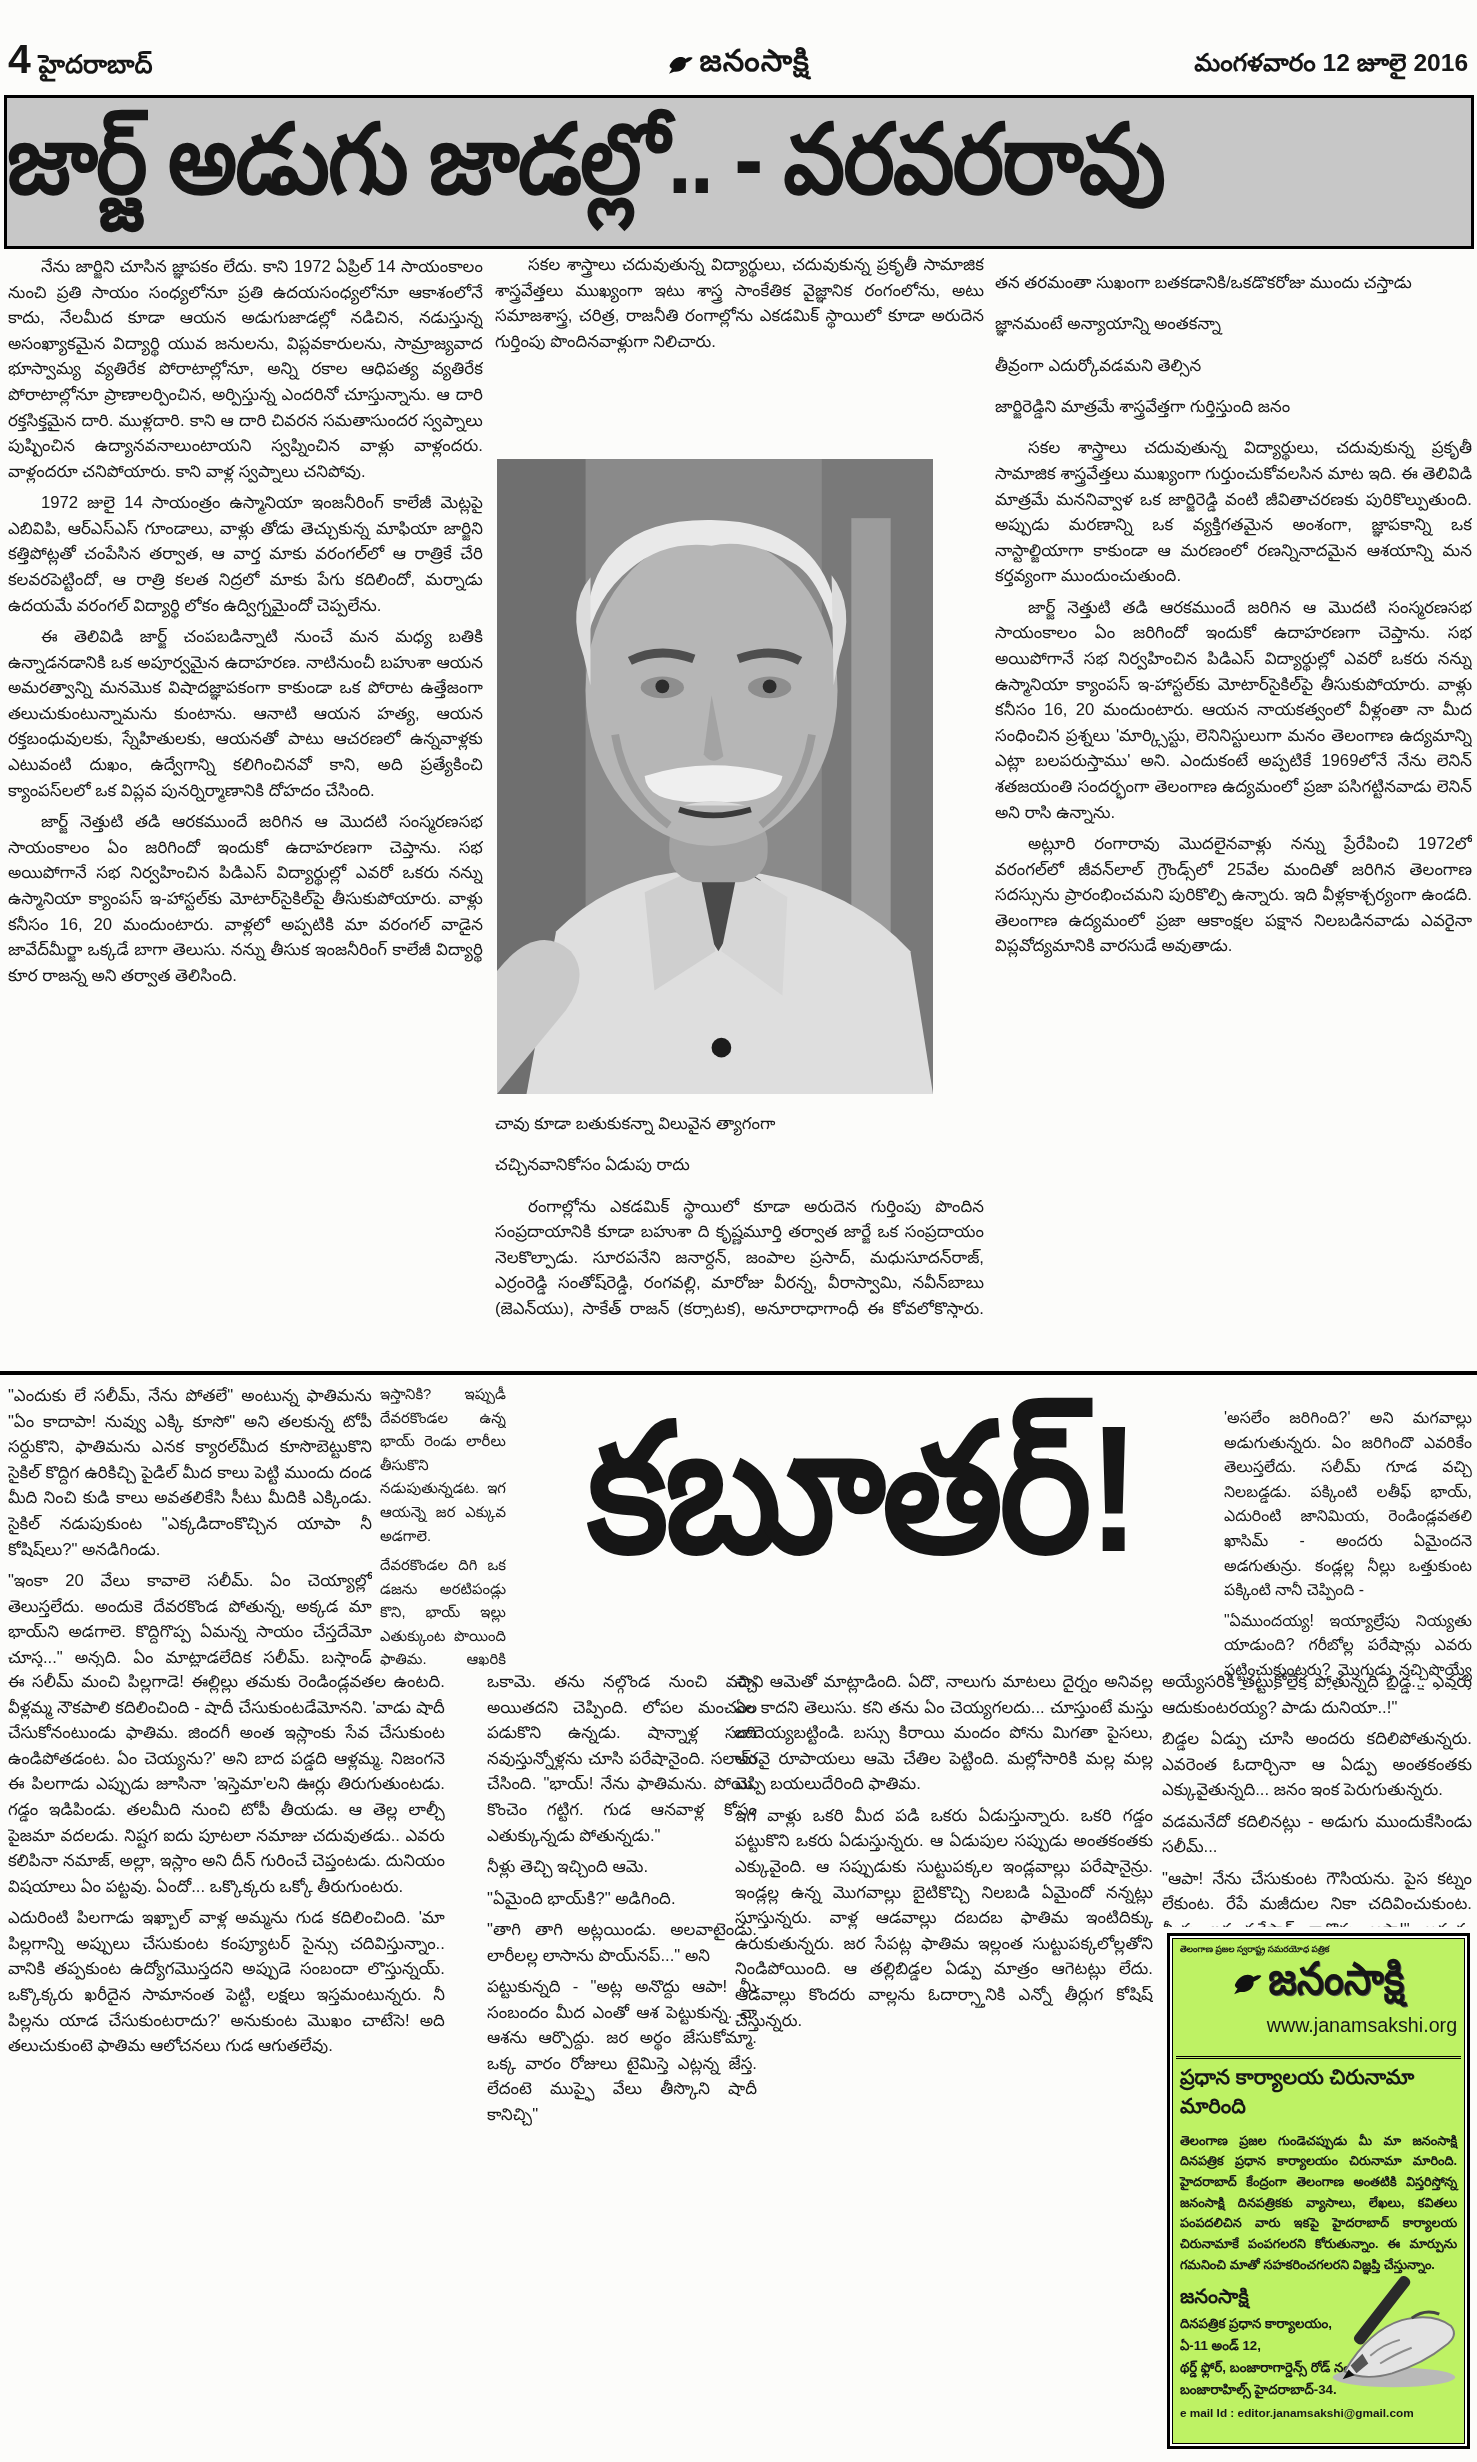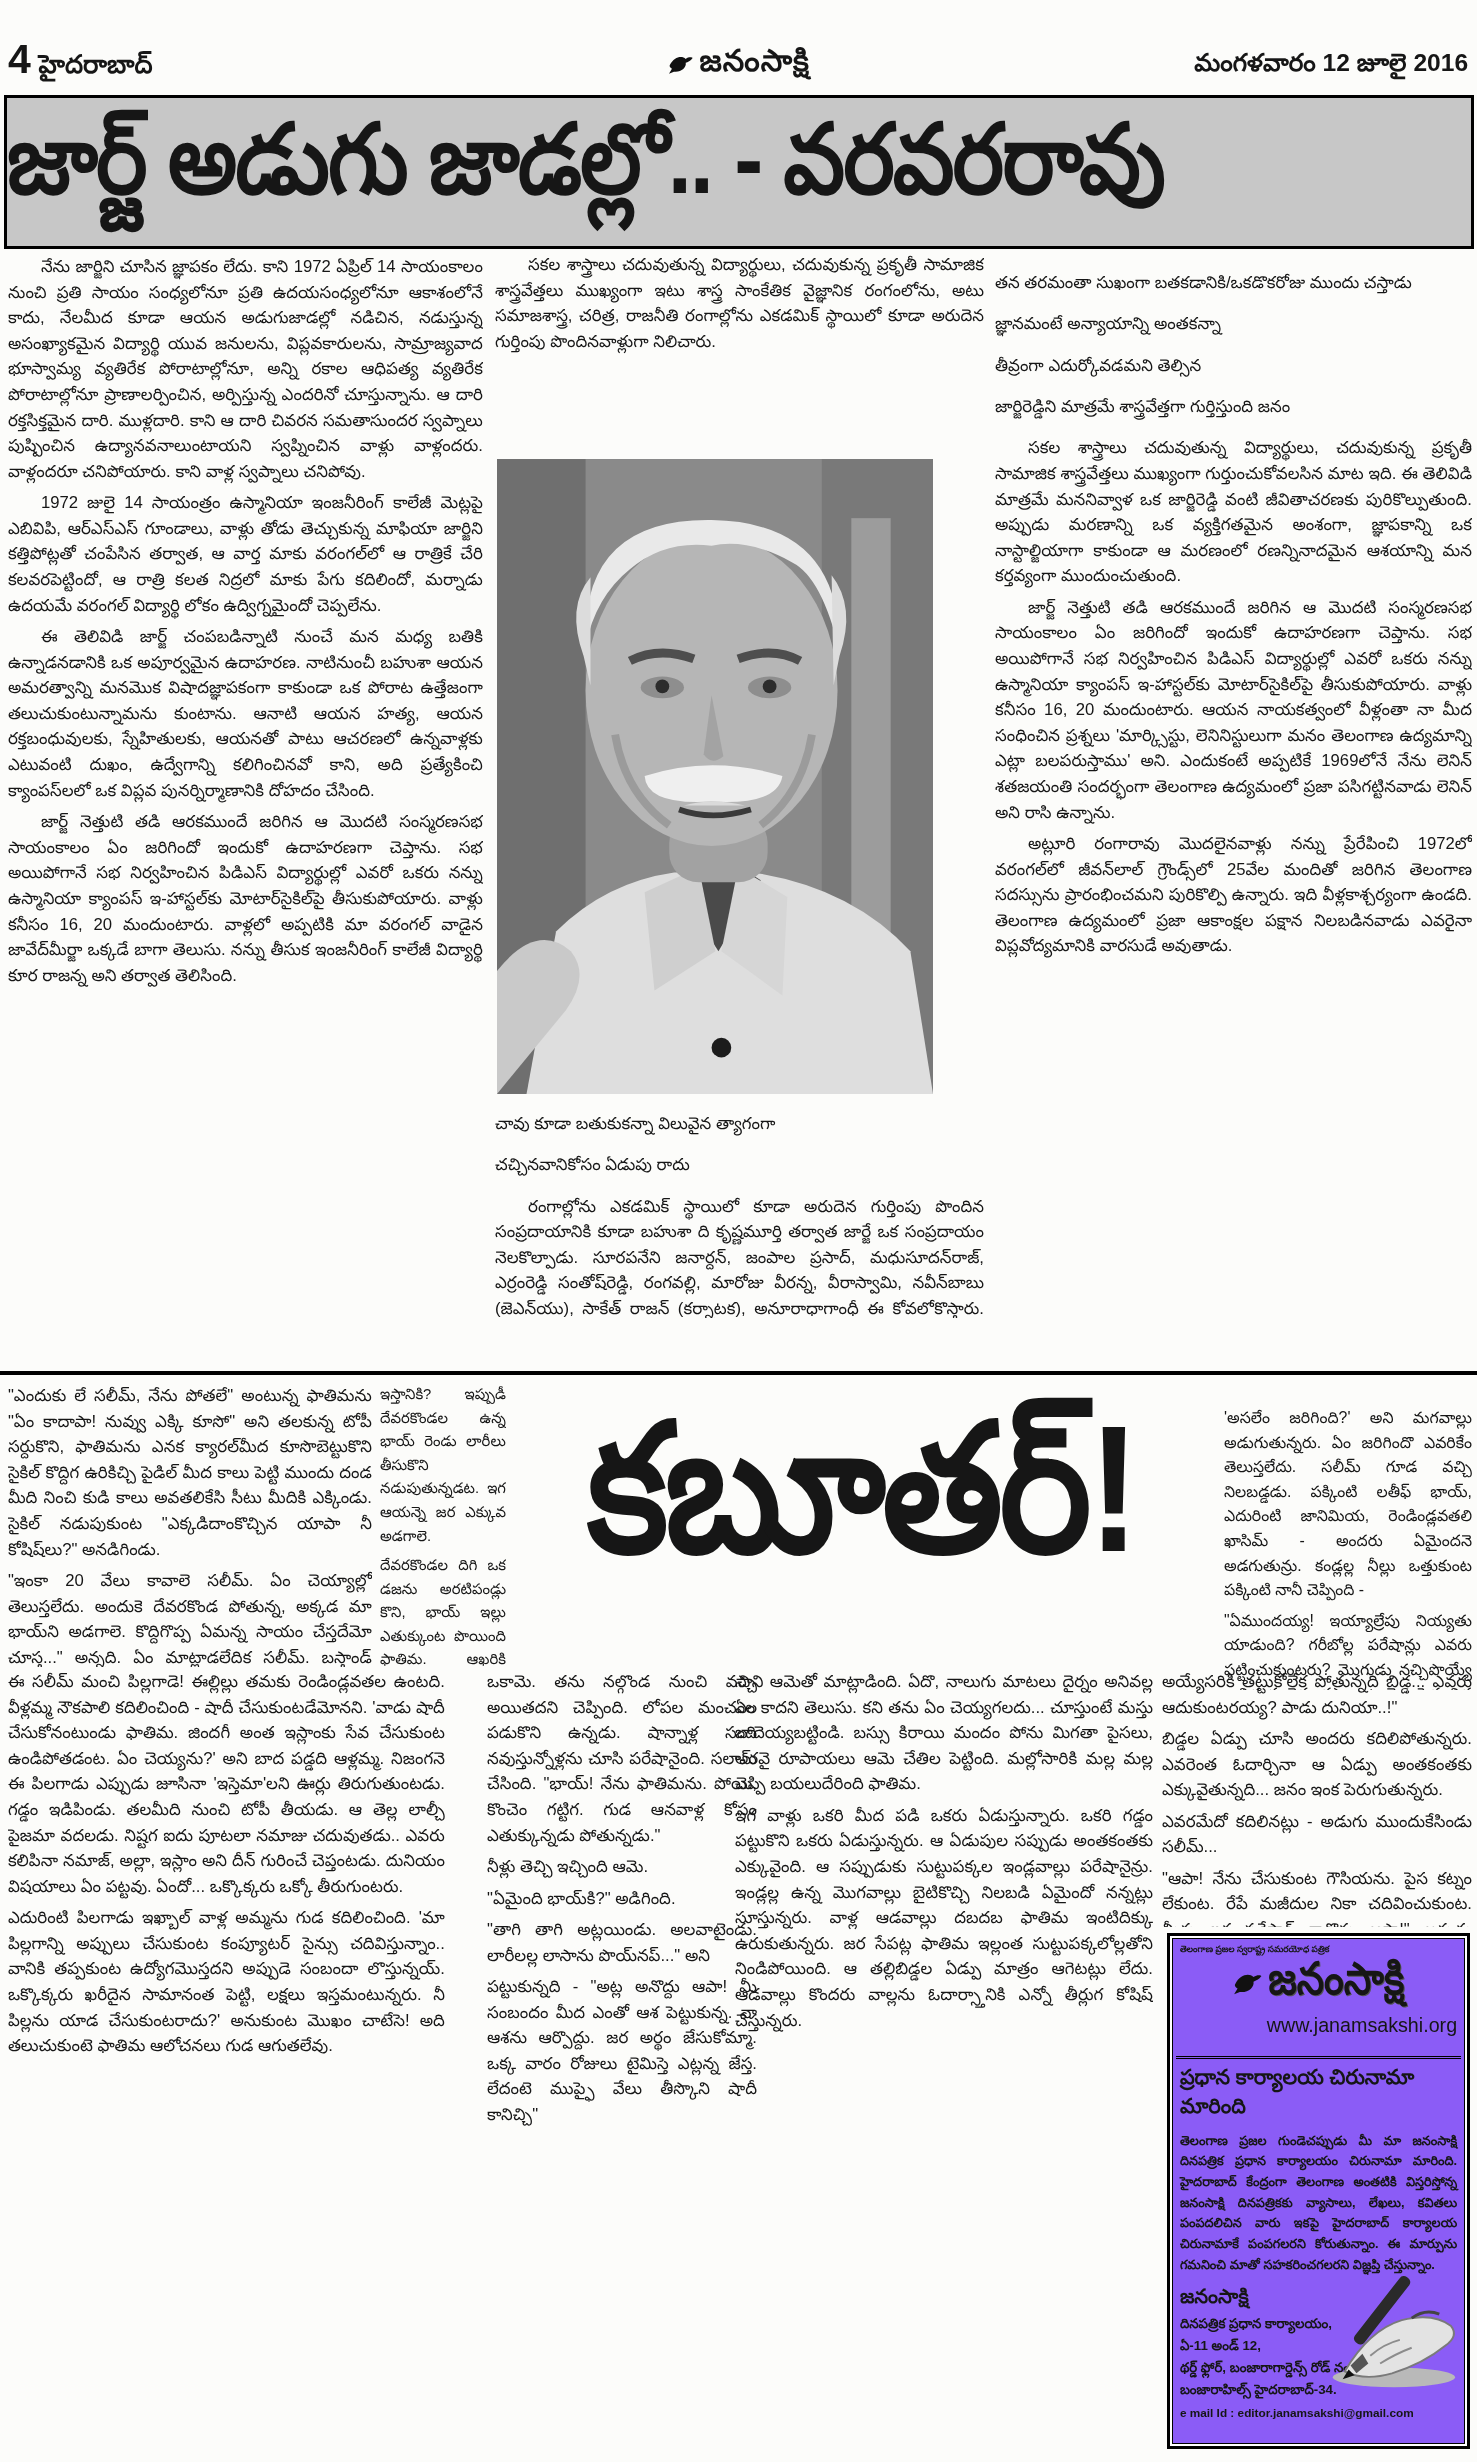--- a/index.html
+++ b/index.html
@@ -35,21 +35,21 @@
   .h2box{left:508px;top:1385px;width:707px;height:254px;display:flex;align-items:center;justify-content:center;}
   .h2box h2{margin:0;font-size:156px;font-weight:900;letter-spacing:-3.9px;white-space:nowrap;transform:scaleY(1.15);}
   .c-a2-a{left:7.9px;top:1383px;width:364px;height:284px;}
   .c-a2-b{left:380px;top:1383px;width:126px;height:284px;font-size:14.8px;line-height:23.6px;}
   .c-a2-r{left:1224px;top:1383px;width:248px;height:284px;font-size:15.8px;line-height:24.6px;margin-top:23px;}
   .c-a2-1{left:7.9px;top:1669px;width:437px;height:780px;}
   .c-a2-2{left:455px;top:1669px;width:270px;height:780px;margin-left:32px;}
   .c-a2-3{left:735px;top:1669px;width:418px;height:731px;}
   .c-a2-4{left:1162px;top:1669px;width:310px;height:258px;}
   
-  .adbox{left:1167px;top:1933px;width:303px;height:516px;background:#8b5cf6;border:3px solid #000;
+  .adbox{left:1167px;top:1933px;width:303px;height:516px;background:#bef264;border:3px solid #000;
          box-shadow:inset 0 0 0 2px #fff,inset 0 0 0 3px #000;padding:7.9px 9.9px;box-sizing:border-box;}
   .ad-tag{font-size:8.9px;font-weight:700;}
   .ad-logo{display:flex;align-items:center;justify-content:center;gap:5.9px;margin-top:2px;}
   .ad-logo .t{font-size:39px;font-weight:900;transform:scaleY(1.15);text-shadow:1px 1px 0 #555;}
   .ad-web{text-align:right;font-size:19.7px;font-weight:400;margin:2px 0 19px 0;}
   .ad-sep{border-top:3px double #000;margin:2px -3.9px 5.9px -3.9px;}
   .ad-head{font-size:20.7px;font-weight:800;margin:2px 0 7.9px 0;}
   .ad-body{font-size:12.8px;line-height:20.7px;text-align:justify;font-weight:600;}
   .ad-org{font-size:19.7px;font-weight:800;margin-top:9.9px;}
   .ad-addr{font-size:13.3px;font-weight:700;line-height:21.7px;}
@@ -184,21 +184,21 @@
       <p>"తాగి తాగి అట్లయిండు. అలవాటైండు. లారీలల్ల లాసాను పొయ్‌నప్..." అని</p>
       <p>పట్టుకున్నది - "అట్ల అనొద్దు ఆపా! మీ సంబందం మీద ఎంతో ఆశ పెట్టుకున్న. నా ఆశను ఆర్పొద్దు. జర అర్థం జేసుకోమ్మా. ఒక్క వారం రోజులు టైమిస్తె ఎట్లన్న జేస్త. లేదంటె ముప్ఫై వేలు తీస్కొని షాదీ కానిచ్చి"</p>
     </div>
   <div class="abs col c-a2-3">
       <p>సాని ఆమెతో మాట్లాడింది. ఏదొ, నాలుగు మాటలు దైర్నం అనివల్ల ఏం కాదని తెలుసు. కని తను ఏం చెయ్యగలదు... చూస్తుంటే మస్తు బాదెయ్యబట్టిండి. బస్సు కిరాయి మందం పోను మిగతా పైసలు, అరవై రూపాయలు ఆమె చేతిల పెట్టింది. మల్లోసారికి మల్ల మల్ల చెప్పి బయలుదేరింది ఫాతిమ.</p>
       <p>ఇగ వాళ్లు ఒకరి మీద పడి ఒకరు ఏడుస్తున్నారు. ఒకరి గడ్డం పట్టుకొని ఒకరు ఏడుస్తున్నరు. ఆ ఏడుపుల సప్పుడు అంతకంతకు ఎక్కువైంది. ఆ సప్పుడుకు సుట్టుపక్కల ఇండ్లవాల్లు పరేషానైన్రు. ఇండ్లల్ల ఉన్న మొగవాల్లు బైటికొచ్చి నిలబడి ఏమైందో నన్నట్లు సూస్తున్నరు. వాళ్ల ఆడవాల్లు దబదబ ఫాతిమ ఇంటిదిక్కు ఉరుకుతున్నరు. జర సేపట్ల ఫాతిమ ఇల్లంత సుట్టుపక్కలోల్లతోని నిండిపోయింది. ఆ తల్లిబిడ్డల ఏడ్పు మాత్రం ఆగెటట్లు లేదు. ఆడవాల్లు కొందరు వాల్లను ఓదార్స్తానికి ఎన్నో తీర్లుగ కోషిష్ చేస్తున్నరు.</p>
     </div>
   <div class="abs col c-a2-4">
       <p>అయ్యేసరికి తట్టుకోలేక పోతున్నది బిడ్డ... ఎవరు ఆదుకుంటరయ్య? పాడు దునియా..!"</p>
       <p>బిడ్డల ఏడ్పు చూసి అందరు కదిలిపోతున్నరు. ఎవరెంత ఓదార్చినా ఆ ఏడ్పు అంతకంతకు ఎక్కువైతున్నది... జనం ఇంక పెరుగుతున్నరు.</p>
-      <p>ఎవరమేదో కదిలినట్లు - అడుగు ముందుకేసిండు సలీమ్...</p>
+      <p>వడమనేదో కదిలినట్లు - అడుగు ముందుకేసిండు సలీమ్...</p>
       <p>"ఆపా! నేను చేసుకుంట గౌసియను. పైస కట్నం లేకుంట. రేపే మజీదుల నికా చదివించుకుంట. మీరు ఇగ పరేషాన్ కావొద్దు ఆపా!" అన్నడు నెమ్మదిగా, స్థిరంగా...</p>
     </div>
 
   <div class="abs adbox">
     <div class="ad-tag">తెలంగాణ ప్రజల స్వరాష్ట్ర సమరయోధ పత్రిక</div>
     <div class="ad-logo">
       <span>
         <svg width="29.6" height="25.6" viewBox="0 0 26 22">
             <path d="M2 12 C6 4 14 2 18 6 C22 3 25 5 25 5 C23 8 20 9 18 10 C19 15 13 20 6 19 L1 21 L4 16 C2 15 1 13 2 12 Z" fill="#111"></path>
           </svg>

